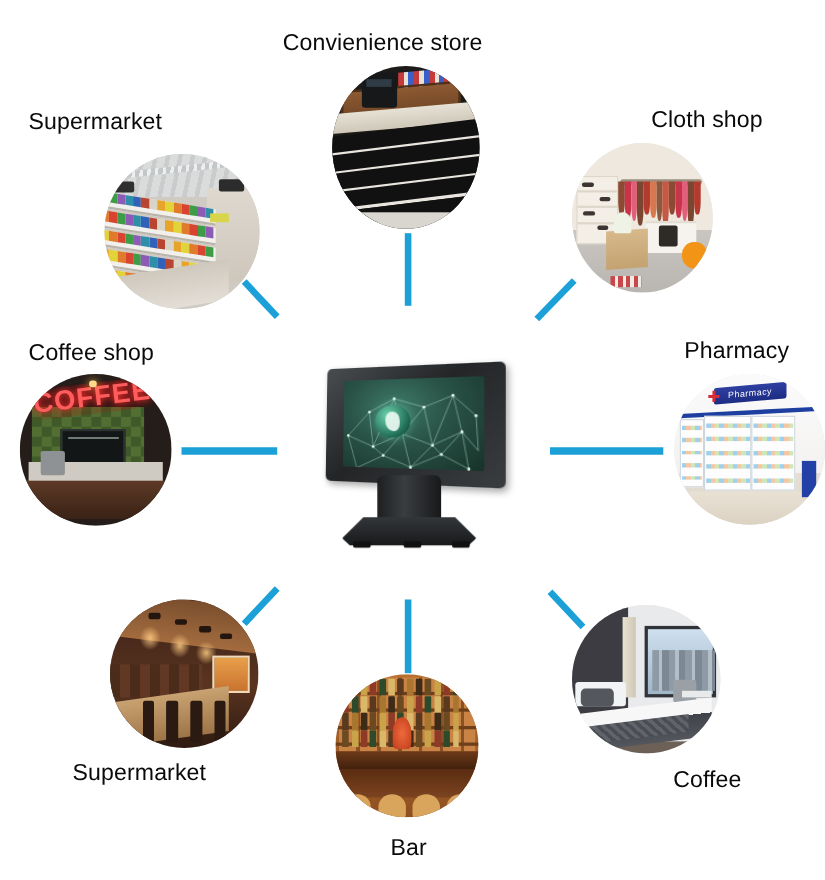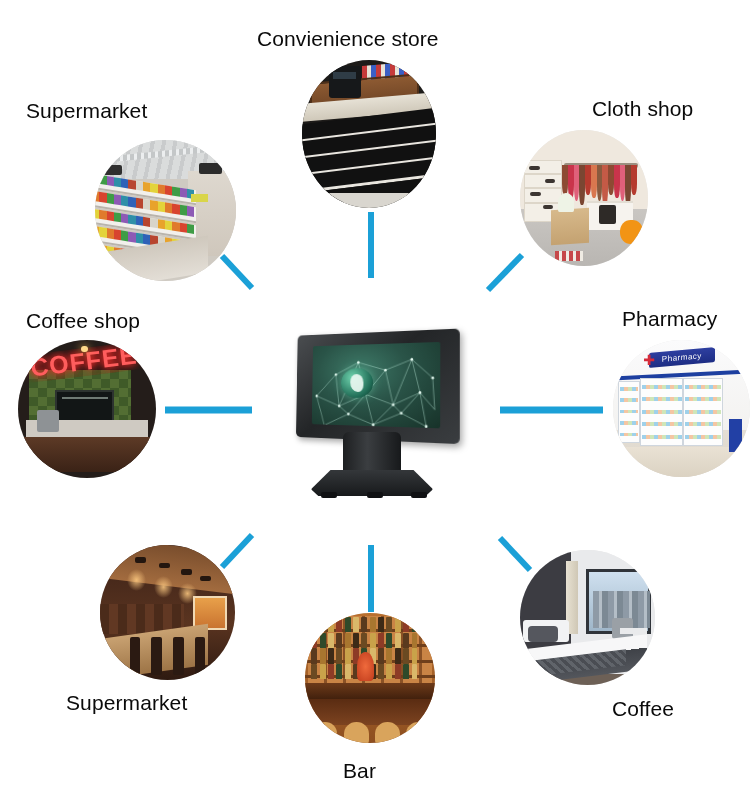--- a/index.html
+++ b/index.html
@@ -215,21 +215,21 @@
 
     <line x1="500" y1="538" x2="530" y2="570" stroke="#1ba0d7" stroke-width="6"></line>
   </svg>
 
   <div class="node-label" style="left:26px;top:100px;">Supermarket</div>
   <div class="node-label" style="left:257px;top:28px;">Convienience store</div>
   <div class="node-label" style="left:592px;top:98px;">Cloth shop</div>
   <div class="node-label" style="left:26px;top:310px;">Coffee shop</div>
   <div class="node-label" style="left:622px;top:308px;">Pharmacy</div>
   <div class="node-label" style="left:66px;top:692px;">Supermarket</div>
-  <div class="node-label" style="left:343px;top:760px;">Bar</div>
+  <div class="node-label" style="left:355px;top:760px;">Bar</div>
   <div class="node-label" style="left:612px;top:698px;">Coffee</div>
 
   <div class="bubble" style="left:95px;top:140px;width:141px;height:141px;">
     <div class="scene">
       <div class="sm-bg"></div>
       <div class="sm-ceil"></div>
       <div class="sm-backwall"></div>
       <div class="sm-rail"></div>
       <div class="sm-rail2"></div>
       <div class="sm-shelfcol" id="sm-shelves">

